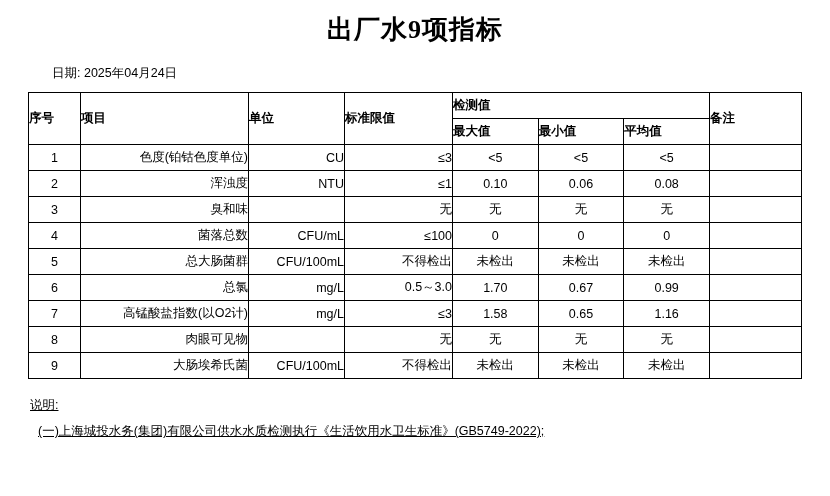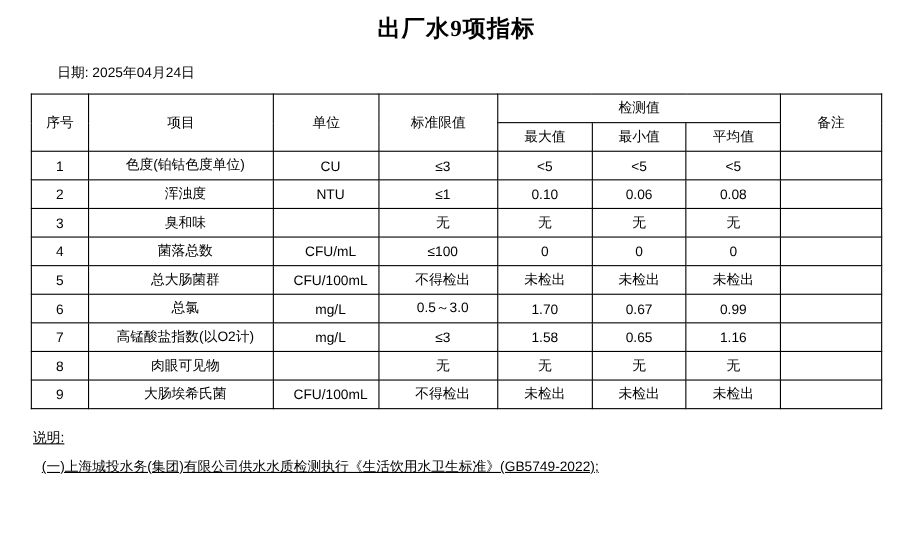--- a/index.html
+++ b/index.html
@@ -15,21 +15,21 @@
     overflow: hidden;
   }
   .page {
     position: relative;
     width: 830px;
     height: 496px;
     box-sizing: border-box;
   }
   .title {
     text-align: center;
-    font-size: 21px;
+    font-size: 26px;
     font-weight: bold;
     letter-spacing: 1px;
     margin-top: 12px;
     margin-bottom: 0;
     font-family: "Liberation Serif", serif;
   }
   .date-row {
     margin-top: 18px;
     margin-left: 52px;
     font-size: 12.5px;
@@ -44,25 +44,25 @@
   }
   table.main td, table.main th {
     border: 1px solid #000000;
     font-size: 12.5px;
     font-weight: normal;
     padding: 0;
     height: 26px;
     box-sizing: border-box;
   }
   table.main th {
-    font-weight: normal;
-    text-align: center;
+    font-weight: bold;
+    text-align: left;
   }
   .c-center { text-align: center; }
-  .c-left { text-align: center; padding-left: 8px !important; }
+  .c-left { text-align: right; padding-left: 8px !important; }
   .hdr-h { height: 30px; }
   .notes {
     margin-left: 30px;
     margin-top: 16px;
     font-size: 12.5px;
     line-height: 21px;
     text-decoration: underline;
   }
   .notes .note-title {
     margin-bottom: 5px;

